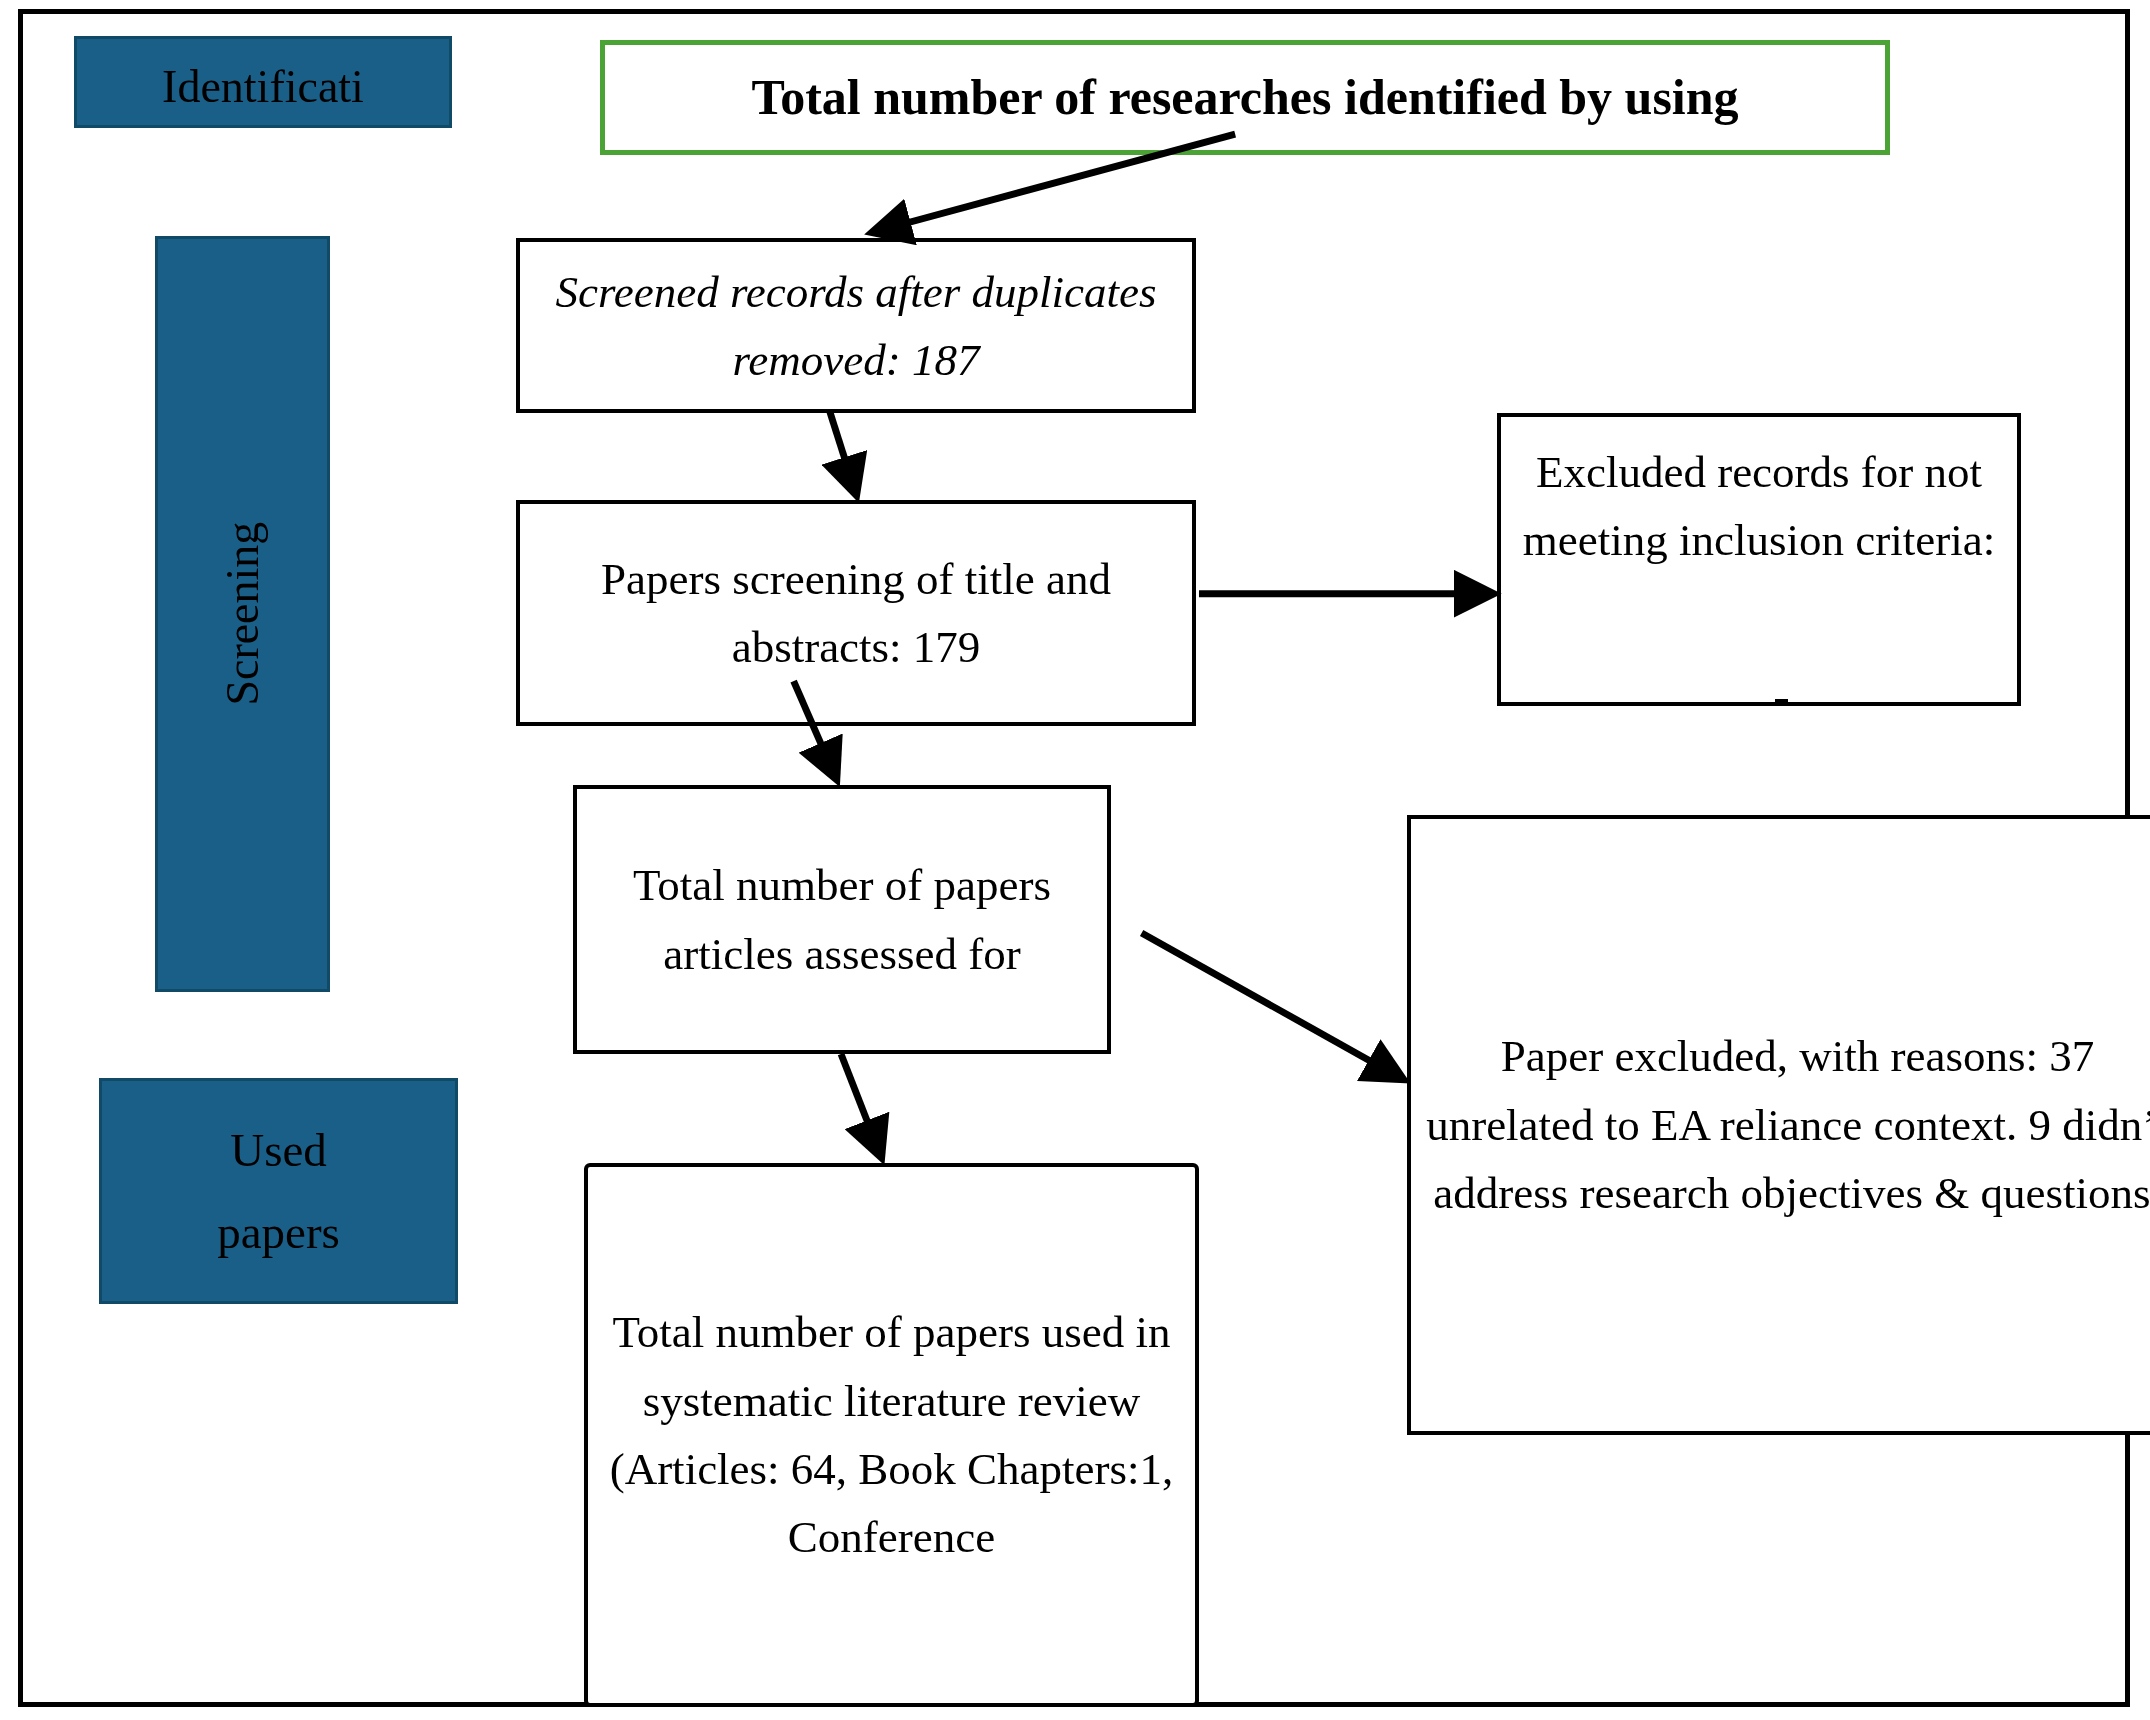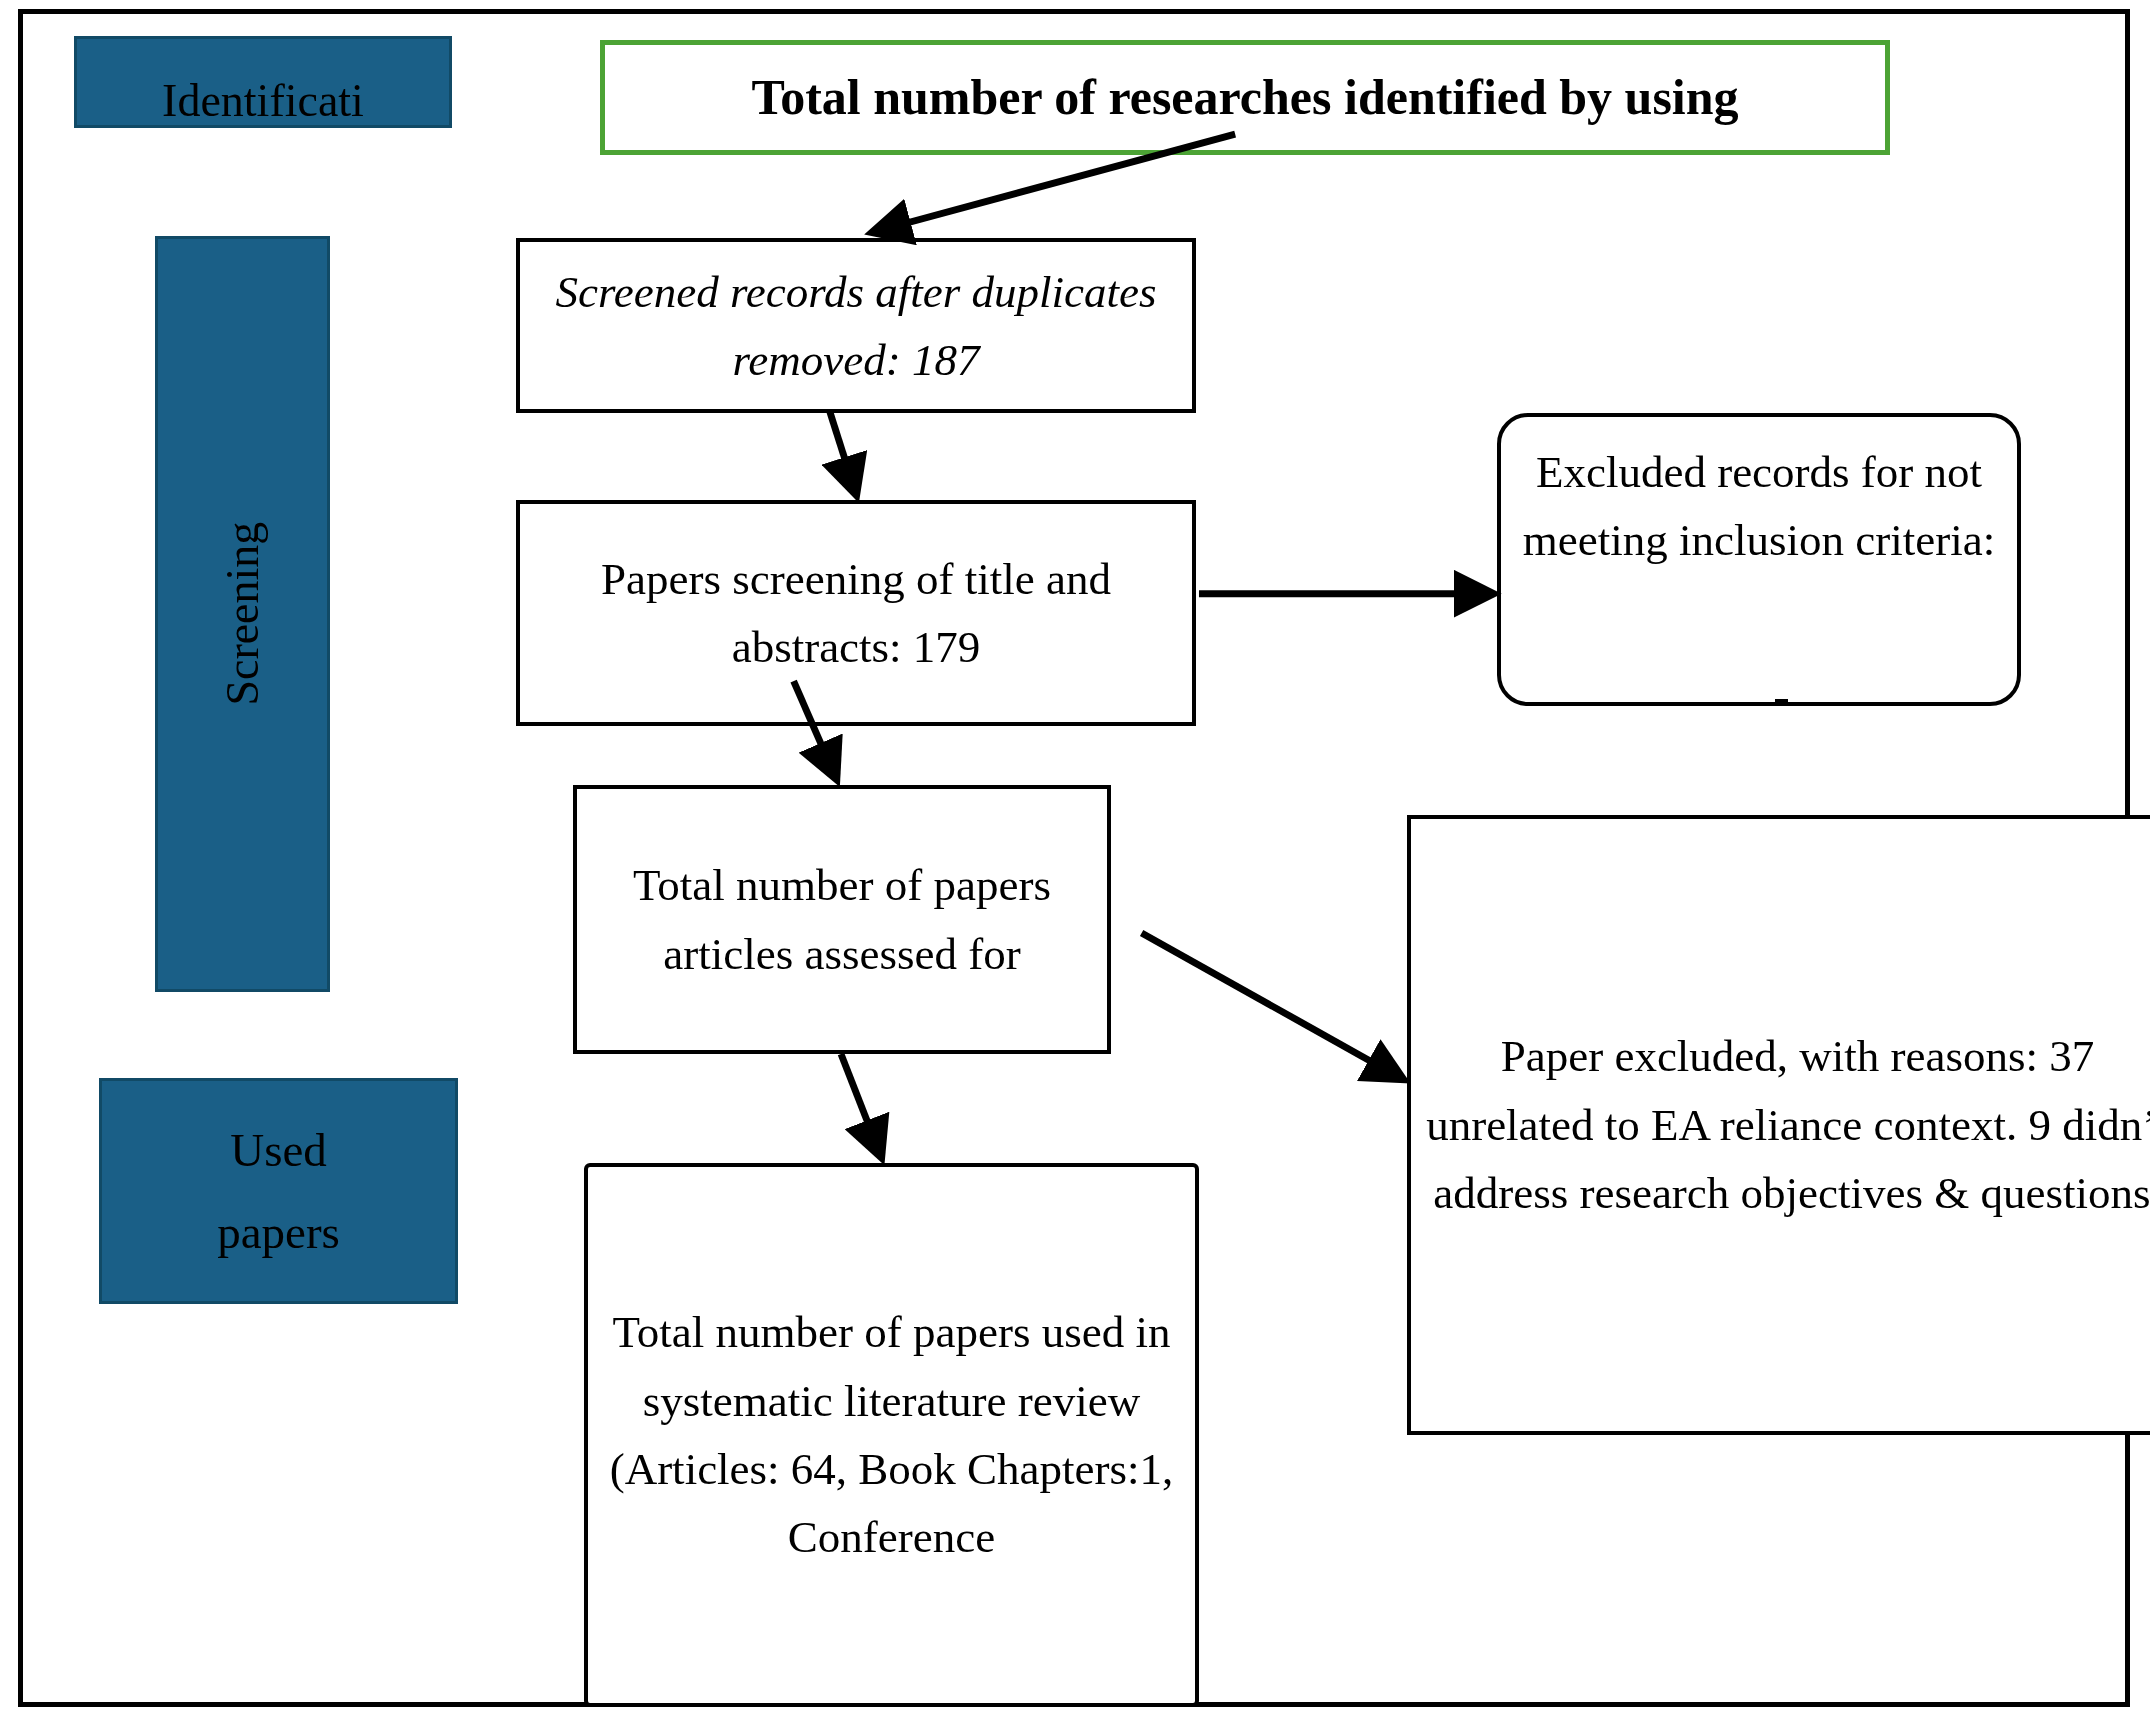--- a/index.html
+++ b/index.html
@@ -45,21 +45,21 @@
   #stage-identification {
     left: 74px;
     top: 36px;
     width: 378px;
     height: 92px;
     font-size: 46px;
   }
   
   #stage-identification .stage-label {
     position: relative;
-    top: 19px;
+    top: 5px;
     white-space: nowrap;
     text-align: center;
   }
 
   #stage-screening {
     left: 155px;
     top: 236px;
     width: 175px;
     height: 756px;
     font-size: 46px;
@@ -135,21 +135,20 @@
     font-size: 45px;
   }
 
   #box-excluded-records {
     left: 1497px;
     top: 413px;
     width: 524px;
     height: 293px;
     font-size: 45px;
     align-items: flex-start;
-    border-radius: 31px;
   }
   #box-excluded-records .box-text { margin-top: 21px; }
 
   #box-assessed {
     left: 573px;
     top: 785px;
     width: 538px;
     height: 269px;
     font-size: 45px;
   }

